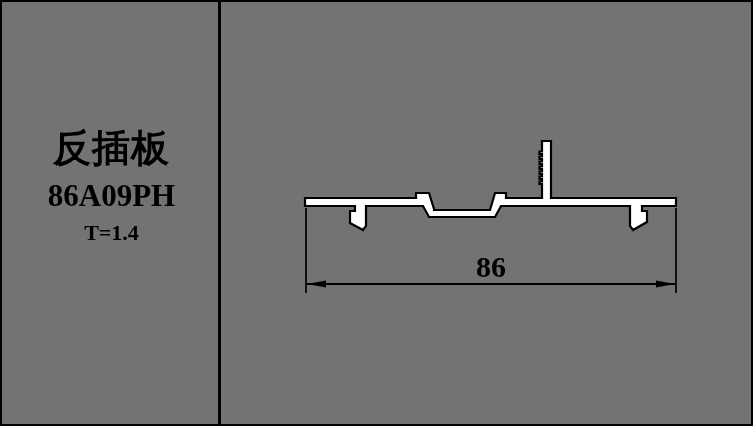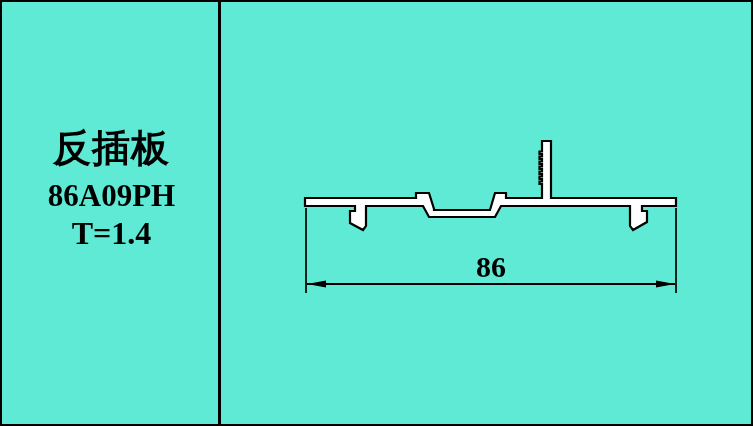--- a/index.html
+++ b/index.html
@@ -1,19 +1,19 @@
 <!DOCTYPE html>
 <html><head>
 <meta charset="utf-8">
 <style>
   html,body{margin:0;padding:0;background:#888;}
   .sheet{
     position:relative;
     width:753px;height:426px;
-    background:#5eead4;
+    background:#737373;
     box-sizing:border-box;
     border:2px solid #000;
     overflow:hidden;
     font-family:"Liberation Serif","DejaVu Serif",serif;
     text-decoration:underline;
   }
   .divider{
     position:absolute;
     left:216px;top:0;
     width:3px;height:426px;
@@ -27,21 +27,21 @@
   .tb-line{
     position:absolute;
     left:0;width:219px;
     text-align:center;
     color:#000;
     font-weight:bold;
     white-space:nowrap;
   }
   .tb-name{top:126px;font-size:38px;line-height:40px;font-family:"Liberation Sans","DejaVu Sans",sans-serif;letter-spacing:1px;}
   .tb-code{top:177px;font-size:31px;line-height:34px;}
-  .tb-thickness{top:214px;font-size:32px;line-height:34px;}
+  .tb-thickness{top:214px;font-size:22px;line-height:34px;}
   .tb-weight{top:259px;font-size:31px;line-height:34px;}
   .drawing-svg{
     position:absolute;
     left:0;top:0;
     width:753px;height:426px;
   }
   .dim-label{
     font-family:"Liberation Serif","DejaVu Serif",serif;
     font-weight:bold;
     font-size:30px;

